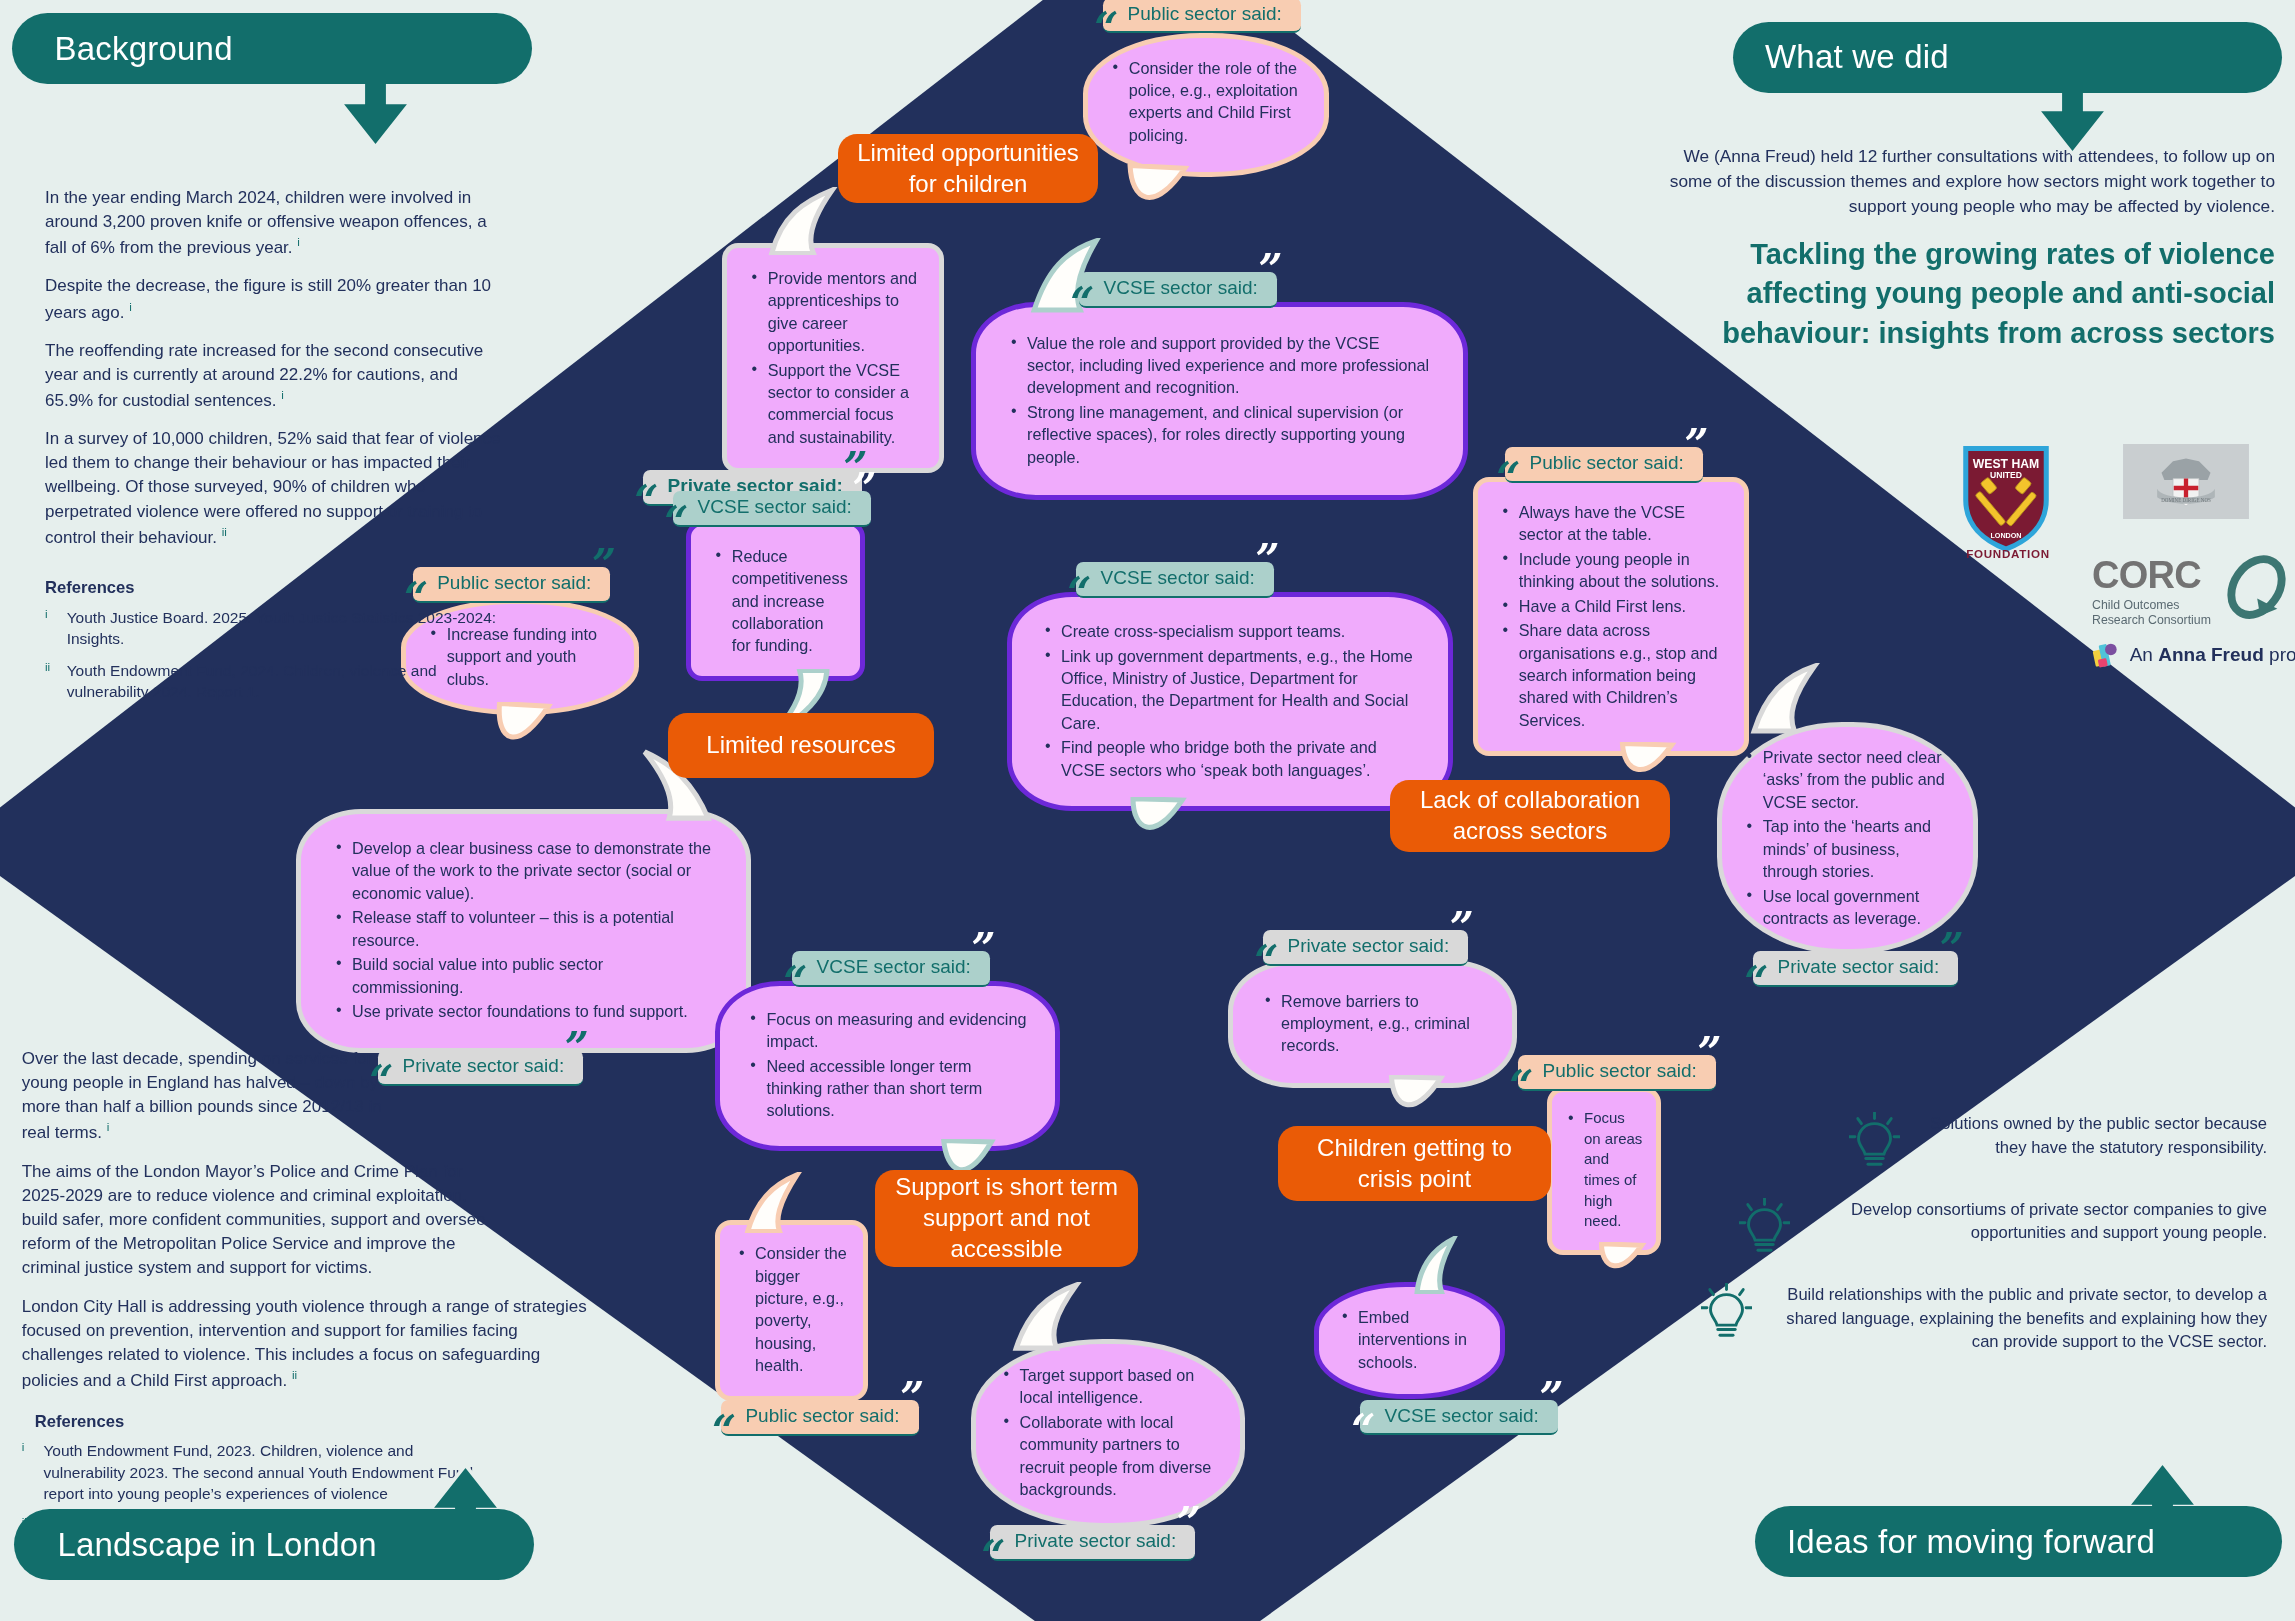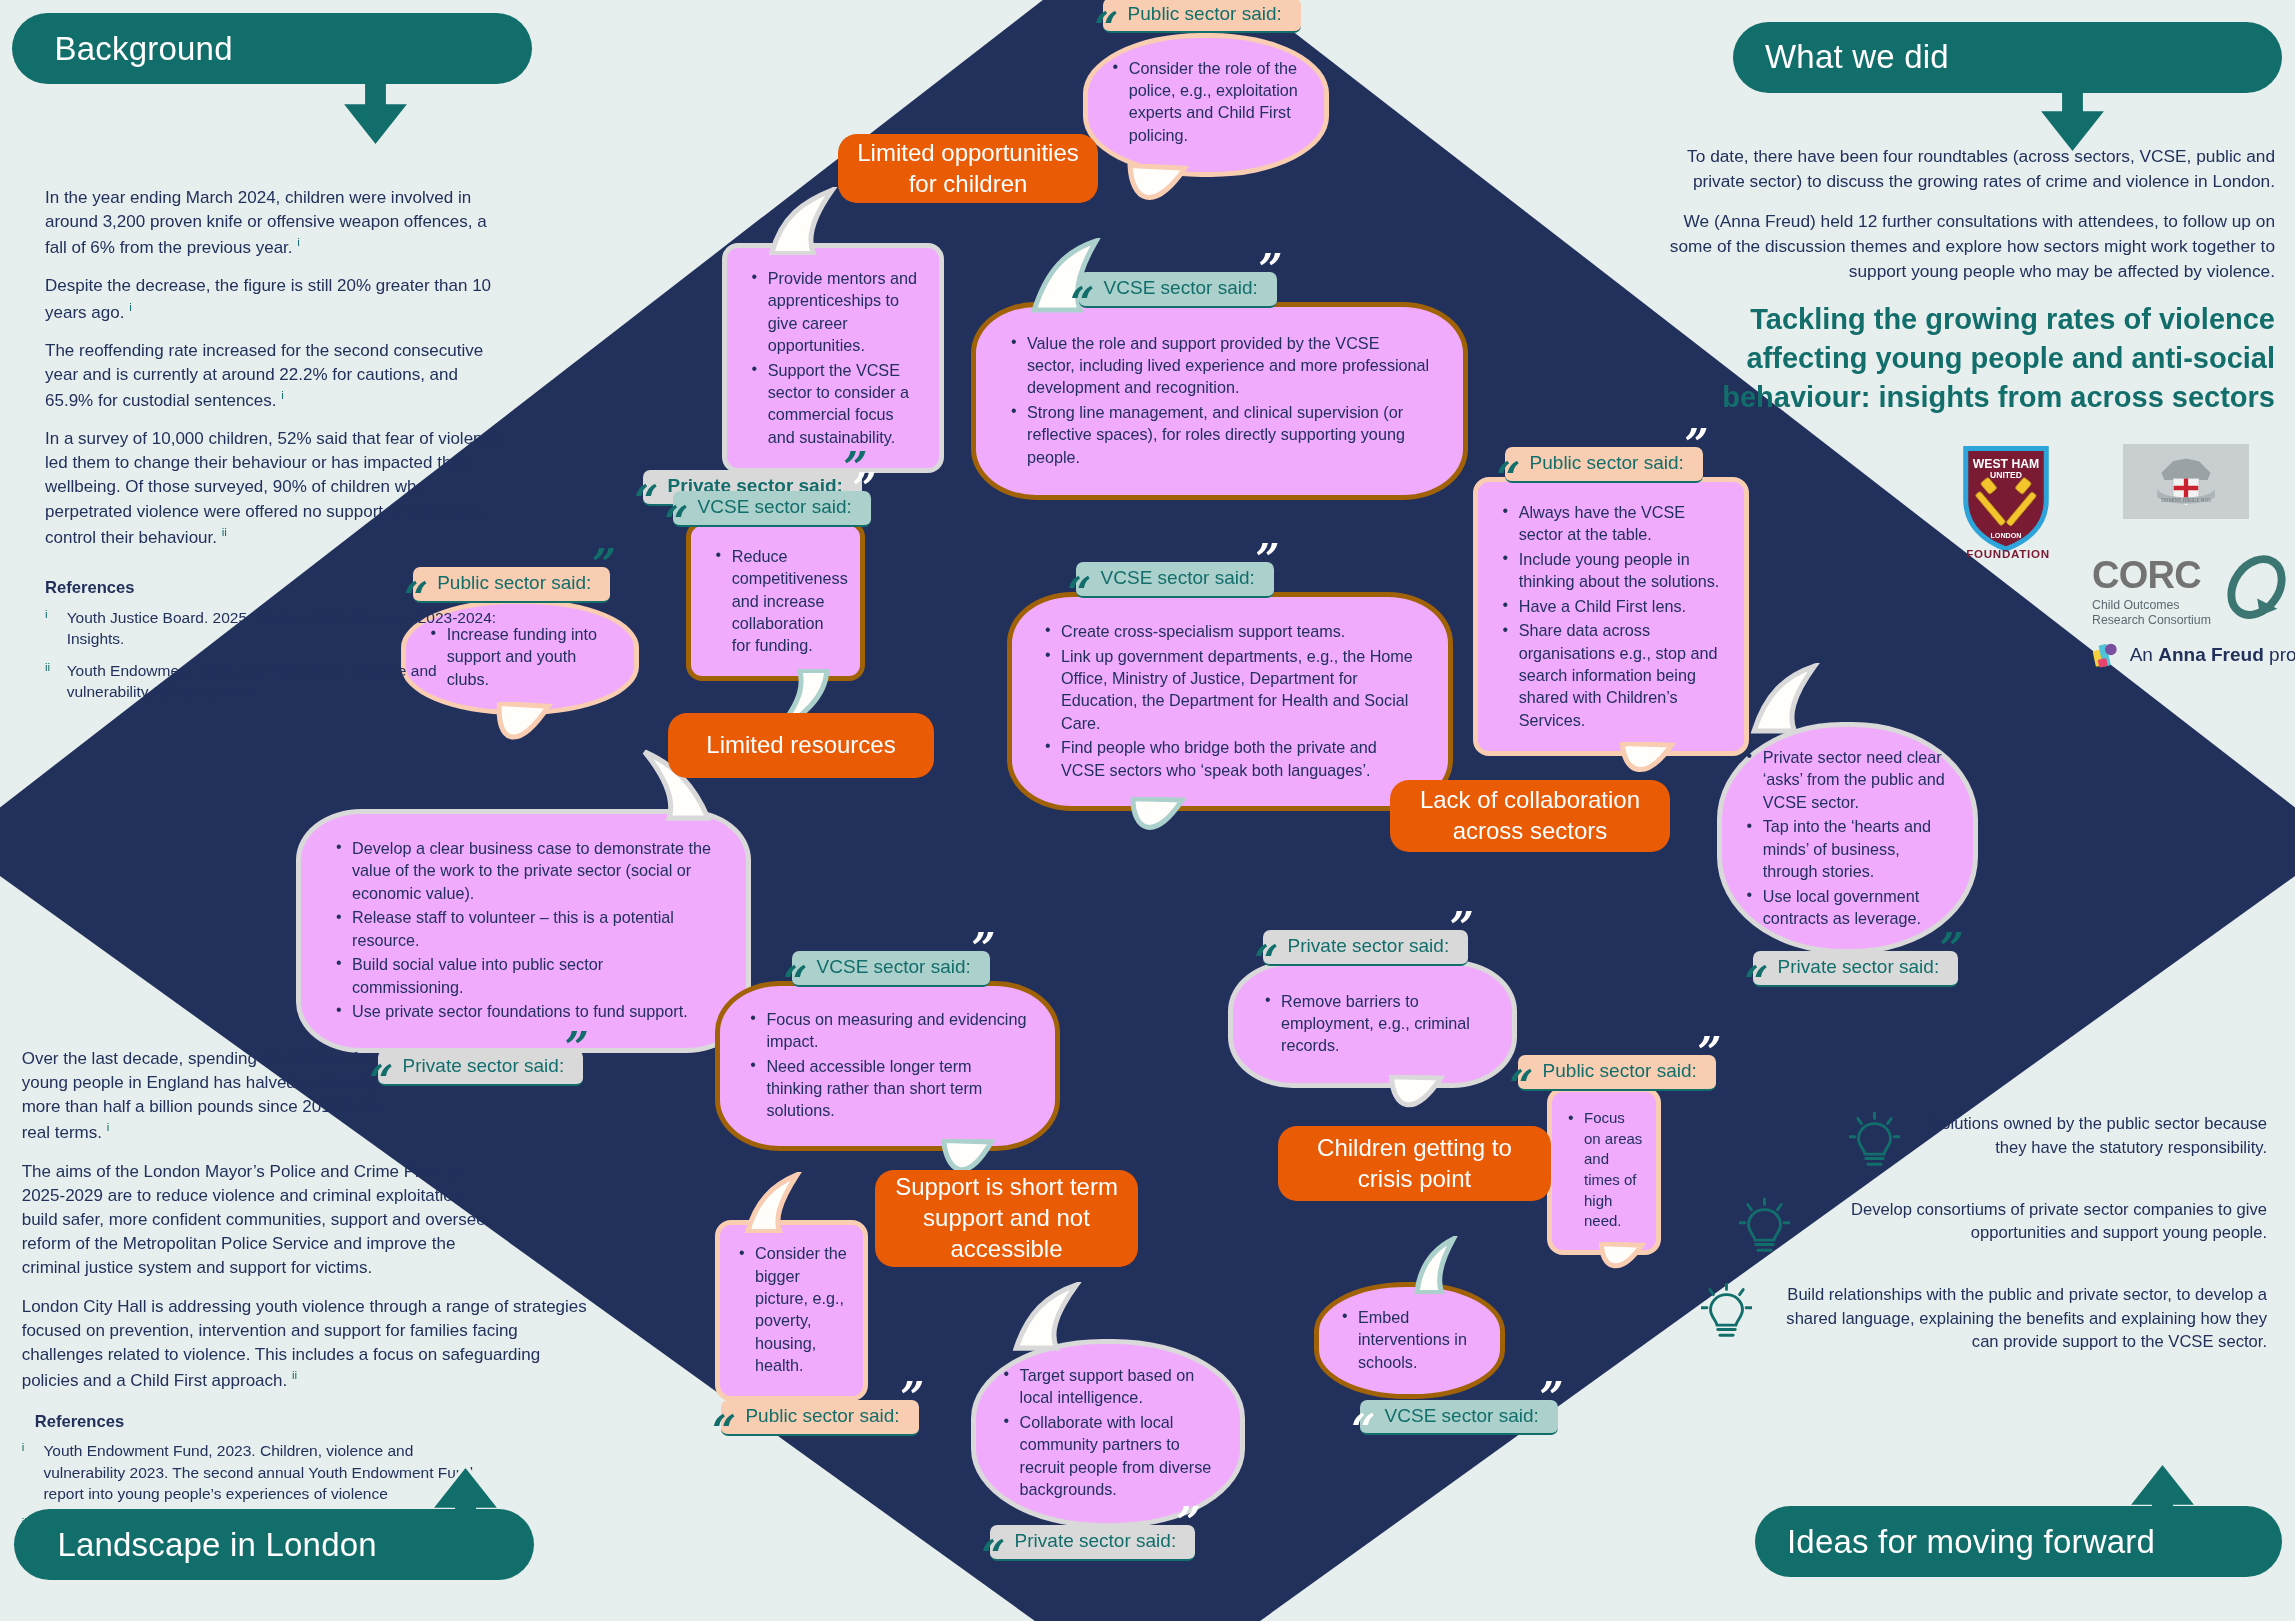--- a/index.html
+++ b/index.html
@@ -95,21 +95,21 @@
   }
   .q-open  { left:-8.7px; bottom:-19px; }
   .q-close { right:-5.8px; top:-23px; }
 
   .c-public  { background:#f8cdb2; }
   .c-vcse    { background:#acd0cb; }
   .c-private { background:#d9d9d9; }
 
   
   .o-public  .bub-body { border:5px solid #f8cdb2; }
-  .o-vcse    .bub-body { border:5px solid #a16207; }
+  .o-vcse    .bub-body { border:5px solid #6d28d9; }
   .o-private .bub-body { border:5px solid #d9d9d9; }
 
   .rad-round { border-radius:48% 48% 48% 48% / 42% 42% 42% 42%; }
   .rad-soft  { border-radius:16px; }
   .rad-pill  { border-radius:65px/51px; }
 
   
   .bulbs { position:absolute; z-index:28; }
   .bulb-row { display:flex; align-items:flex-start; gap:16px; margin-bottom:24.6px; }
   .bulb-row .txt { font-size:16.6px; line-height:1.42; text-align:right; flex:1; }
@@ -194,21 +194,20 @@
       <div class="ref-num">i</div>
       <div class="ref-txt" style="width:448px;">Youth Endowment Fund, 2023. Children, violence and vulnerability 2023. The second annual Youth Endowment Fund report into young people’s experiences of violence</div>
     </div>
     <div class="ref-row">
       <div class="ref-num">ii</div>
       <div class="ref-txt">Youth Justice Board. 2022. A guide to Child First.</div>
     </div>
   </div>
 
   <div class="col-text right-col" style="left:1654px; top:144px; width:621px;">
-    <p>To date, there have been four roundtables (across sectors, VCSE, public and private sector) to discuss the growing rates of crime and violence in London.</p>
     <p>We (Anna Freud) held 12 further consultations with attendees, to follow up on some of the discussion themes and explore how sectors might work together to support young people who  may be affected by violence.</p>
     <div class="headline">Tackling the growing rates of violence affecting young people and anti-social behaviour: insights from across sectors</div>
   </div>
 
   <div class="logos" style="left:1950px; top:444px; width:332px; height:246px;">
 
     <div style="position:absolute; left:0px; top:0px; width:116px; height:137px;">
       <svg width="92" height="108" viewBox="0 0 128 150" style="position:absolute;left:10px;top:0;">
         <path d="M8 6 H120 V78 C120 112 96 134 64 146 C32 134 8 112 8 78 Z" fill="#7b1a33" stroke="#2ea5da" stroke-width="7"></path>
         <g fill="#f3c42c" stroke="#b8911c" stroke-width="1.2">

